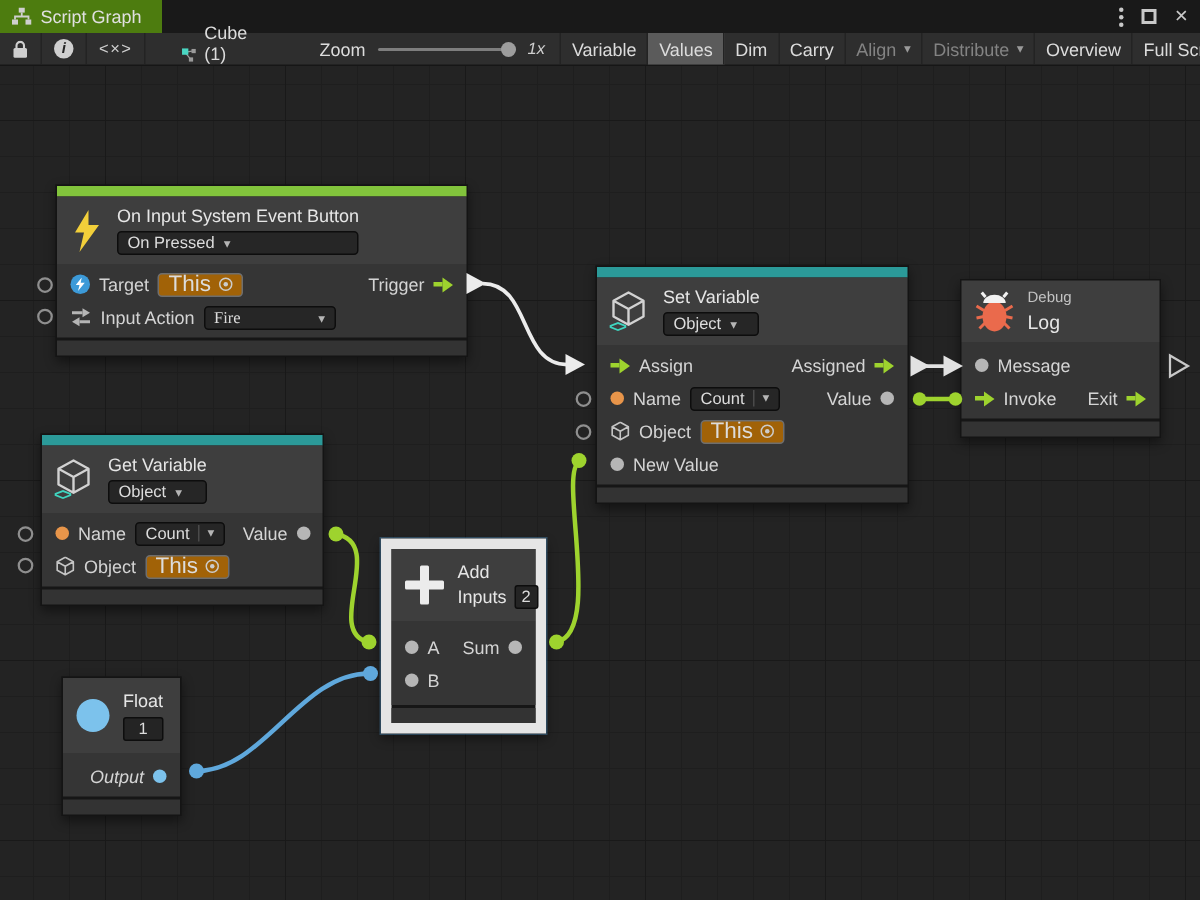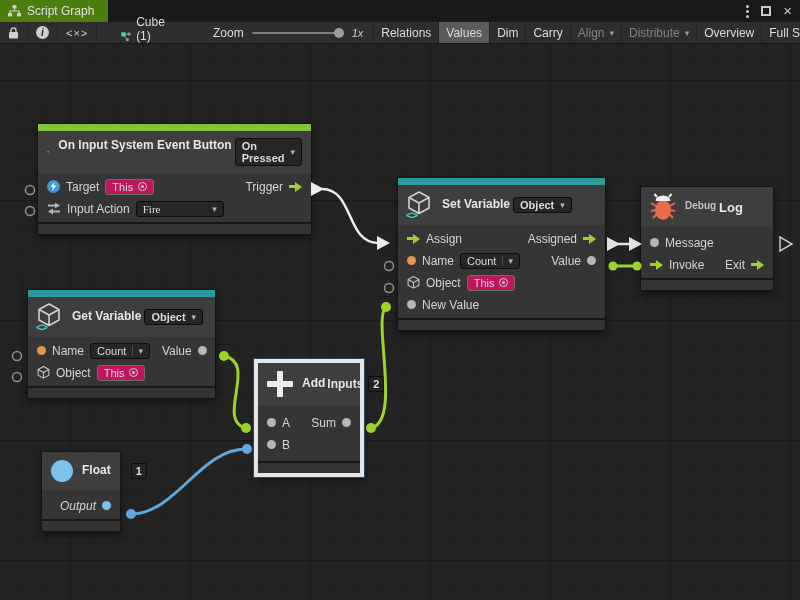--- a/index.html
+++ b/index.html
@@ -45,26 +45,26 @@
       linear-gradient(#191919 1px, transparent 1px),
       linear-gradient(90deg, #191919 1px, transparent 1px),
       linear-gradient(#1e1e1e 1px, transparent 1px),
       linear-gradient(90deg, #1e1e1e 1px, transparent 1px);
     background-size:120px 120px, 120px 120px, 24px 24px, 24px 24px;
     background-position:70px 36px, 70px 36px, 22px 12px, 22px 12px; }
 
   
   .node { position:absolute; background:#161616; border:1px solid #141414;
           box-shadow:0 3px 7px rgba(0,0,0,.45); z-index:2; }
-  .node.selected { border:4px solid #e5e5e5; box-shadow:0 0 0 1px rgba(79,159,216,.35), 0 3px 7px rgba(0,0,0,.45); }
+  .node.selected { border:7px solid #e5e5e5; box-shadow:0 0 0 1px rgba(79,159,216,.35), 0 3px 7px rgba(0,0,0,.45); }
   .cbar { height:7px; }
   .cbar.green { background:#82c43c; }
   .cbar.teal { background:#2b9a99; }
   .nhead { background:#3e3e3e; display:flex; align-items:center; gap:9px; padding:6px 9px; }
-  .titlecol { display:flex; gap:3px;font-weight:bold; }
+  .titlecol { display:flex; flex-direction:column; gap:3px; }
   .ntitle { font-size:12px; color:#e6e6e6; white-space:nowrap; }
   .nsub   { font-size:10px; color:#c2c2c2; }
   .nbody { background:#353535; padding:3px 0; display:flex; flex-direction:column; gap:1px; }
   .nfoot { background:#333333; height:10px; margin-top:2px; }
   .row { display:flex; align-items:center; gap:6px; height:21px; padding:0 9px;
          font-size:12px; color:#d4d4d4; white-space:nowrap; }
   .sp { flex:1; }
 
   .port { width:9px; height:9px; border-radius:50%; background:#b6b6b6; flex:0 0 auto; }
   .port.orange { background:#e8954a; }
@@ -73,22 +73,22 @@
   .flowarrow { display:inline-flex; align-items:center; flex:0 0 auto; }
   .flowarrow::before { content:''; width:6px; height:3px; background:#9ed32e; }
   .flowarrow::after { content:''; border-left:7px solid #9ed32e; border-top:5px solid transparent; border-bottom:5px solid transparent; }
 
   .dd { display:inline-flex; align-items:center; background:#262626; border:1px solid #0d0d0d;
         border-radius:3px; padding:1px 6px; font-size:11px; color:#dcdcdc; }
   .dd .ddcaret { font-size:9px; color:#b5b5b5; margin-left:6px; }
   .dd.split .ddcaret { border-left:1px solid #4a4a4a; padding-left:5px; margin-left:6px; }
   .dd.wide { width:88px; justify-content:space-between;font-family:Liberation Serif, serif; }
 
-  .objpill { display:inline-flex; align-items:center; gap:5px; background:#be185d; border:1px solid #6e6e6e;
-             border-radius:3px; padding:0 6px; height:16px; font-size:11px; color:#dcdcdc; }
+  .objpill { display:inline-flex; align-items:center; gap:5px; background:#a16207; border:1px solid #6e6e6e;
+             border-radius:3px; padding:0 6px; height:16px; font-size:15px; color:#dcdcdc; }
   .ring { position:relative; width:9px; height:9px; border:1px solid #cccccc; border-radius:50%; }
   .ring::after { content:''; position:absolute; left:2px; top:2px; width:3px; height:3px; border-radius:50%; background:#cccccc; }
 
   .vbox { display:inline-flex; align-items:center; justify-content:center; background:#242424;
           border:1px solid #0d0d0d; border-radius:2px; min-width:16px; height:16px;
           padding:0 4px; font-size:11px; color:#dddddd; }
 
   .pluscross { position:relative; width:26px; height:26px; flex:0 0 auto; }
   .pluscross::before { content:''; position:absolute; left:0; top:10px; width:26px; height:6px; background:#ececec; border-radius:1px; }
   .pluscross::after  { content:''; position:absolute; left:10px; top:0; width:6px; height:26px; background:#ececec; border-radius:1px; }
@@ -151,21 +151,21 @@
       <span>Cube (1)</span>
     </div>
     <div class="zoomwrap">
       <span>Zoom</span>
       <span class="slidertrack">
         <span class="sliderhandle"></span>
       </span>
       <span class="zoomval">1x</span>
     </div>
     <div class="tbtn">
-        <span>Relations</span>
+        <span>Variable</span>
       </div>
     <div class="tbtn active">
         <span>Values</span>
       </div>
     <div class="tbtn">
         <span>Dim</span>
       </div>
     <div class="tbtn">
         <span>Carry</span>
       </div>
@@ -383,21 +383,21 @@
         <span class="port"></span>
         <span>B</span>
       </div>
     </div>
     <div class="nfoot"></div>
   </div>
 
   <div class="node" style="left:41px; top:451px; width:80px;">
     <div class="nhead" style="padding:8px 9px;">
       <span class="floatcircle"></span>
-      <div class="titlecol" style="gap:20px;">
+      <div class="titlecol" style="gap:4px;">
         <span class="ntitle">Float</span>
         <span class="vbox">1</span>
       </div>
     </div>
     <div class="nbody" style="padding:5px 0 3px;font-style:italic;">
       <div class="row">
         <span class="sp"></span>
         <span>Output</span>
         <span class="port blue"></span>
       </div>

